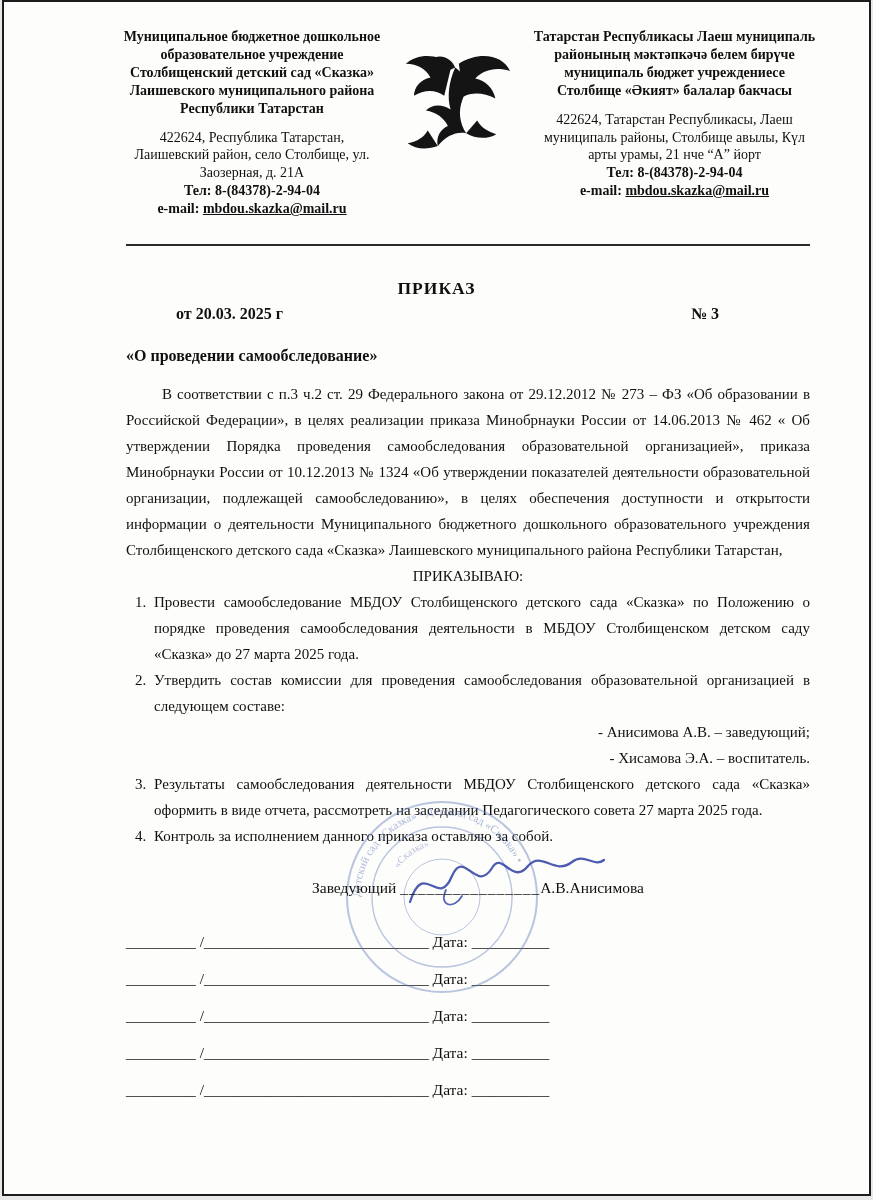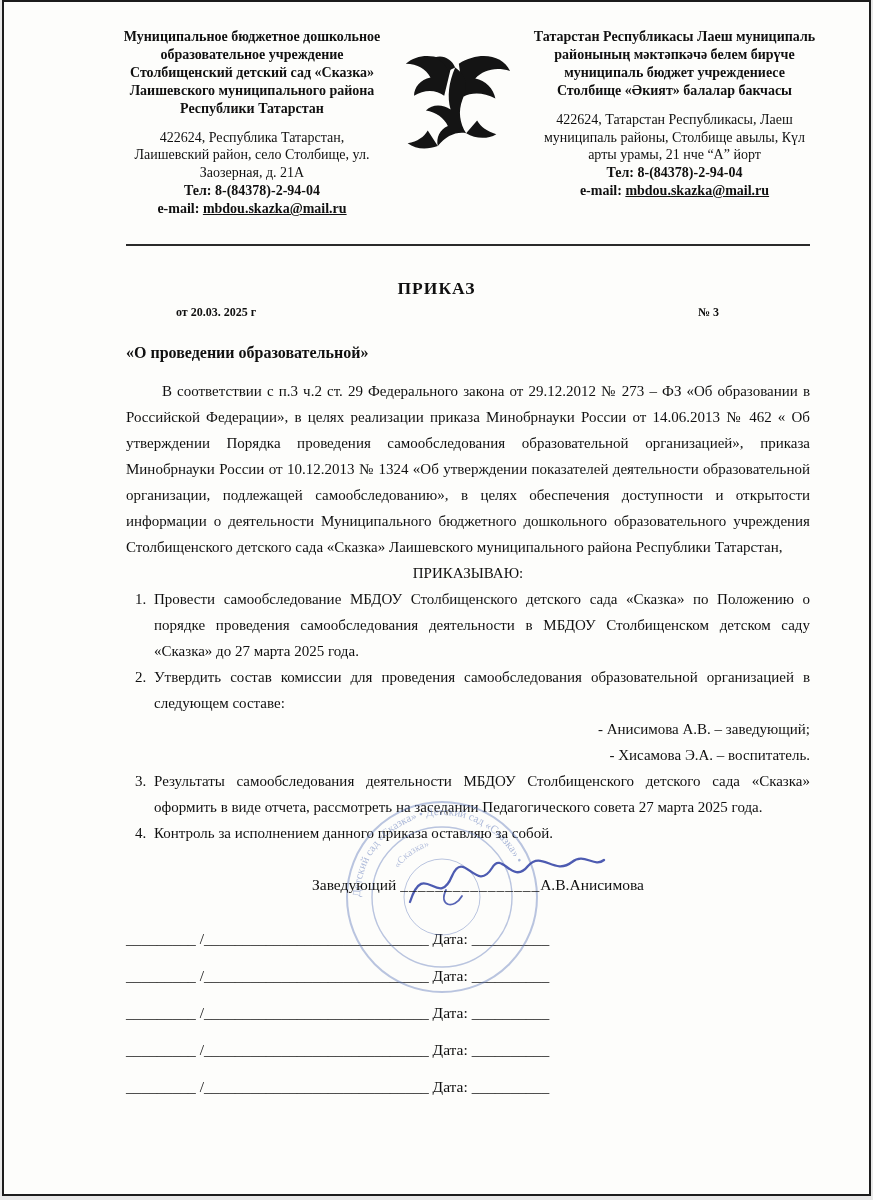--- a/index.html
+++ b/index.html
@@ -23,21 +23,21 @@
   .org-name{font-weight:bold;}
   .h-gap{height:11px;}
   .addr{font-weight:normal;}
   .phone{font-weight:bold;}
   .email-row{font-weight:bold;}
   .email-link{text-decoration:underline;}
   
   .sep{margin:26px 59px 0 122px;border-bottom:2px solid #2a2a2a;}
   
   .doc-title{margin-top:32px;text-align:center;font-weight:bold;font-size:17.5px;letter-spacing:1px;}
-  .date-row{display:flex;justify-content:space-between;padding:6px 150px 0 172px;font-weight:bold;font-size:12px;gap:40px;}
+  .date-row{display:flex;justify-content:space-between;padding:6px 150px 0 172px;font-weight:bold;font-size:16px;gap:40px;}
   .subject{margin:24px 59px 0 122px;font-weight:bold;font-size:16px;}
   
   .intro{margin:16px 59px 0 122px;font-size:15px;line-height:26px;text-align:justify;text-indent:36px;}
   .resolve{font-size:15px;line-height:26px;text-align:center;margin:0 59px 0 122px;}
   ol.items{margin:0 59px 0 122px;padding-left:24px;font-size:15px;line-height:26px;}
   ol.items li{text-align:justify;padding-left:4px;}
   .subline{text-align:right;}
   
   .sig-row{margin-top:30px;padding-left:308px;font-size:15.5px;position:relative;z-index:3;}
   .sig-line{letter-spacing:1px;}
@@ -88,21 +88,21 @@
 
   <div class="sep"></div>
 
   <div class="doc-title">ПРИКАЗ</div>
 
   <div class="date-row">
     <span>от 20.03. 2025 г</span>
     <span>№ 3</span>
   </div>
 
-  <div class="subject">«О проведении образовательной»</div>
+  <div class="subject">«О проведении самообследование»</div>
 
   <p class="intro">В соответствии  с п.3 ч.2 ст. 29 Федерального закона от 29.12.2012 № 273 – ФЗ «Об образовании в Российской Федерации», в целях реализации приказа Минобрнауки России  от 14.06.2013 № 462 « Об утверждении Порядка проведения самообследования образовательной организацией», приказа Минобрнауки России  от 10.12.2013 № 1324 «Об утверждении показателей деятельности образовательной организации, подлежащей самообследованию», в целях обеспечения доступности и открытости информации о деятельности  Муниципального бюджетного дошкольного образовательного учреждения Столбищенского детского сада «Сказка» Лаишевского муниципального района Республики Татарстан,</p>
 
   <div class="resolve">ПРИКАЗЫВАЮ:</div>
 
   <ol class="items">
     <li><span>Провести самообследование МБДОУ Столбищенского детского сада «Сказка» по Положению о порядке проведения самообследования деятельности в МБДОУ Столбищенском детском саду «Сказка» до 27 марта 2025 года.</span></li>
     <li>
       <span>Утвердить состав комиссии для проведения самообследования образовательной организацией в следующем составе:</span>
       <div class="subline">- Анисимова А.В. – заведующий;</div>

